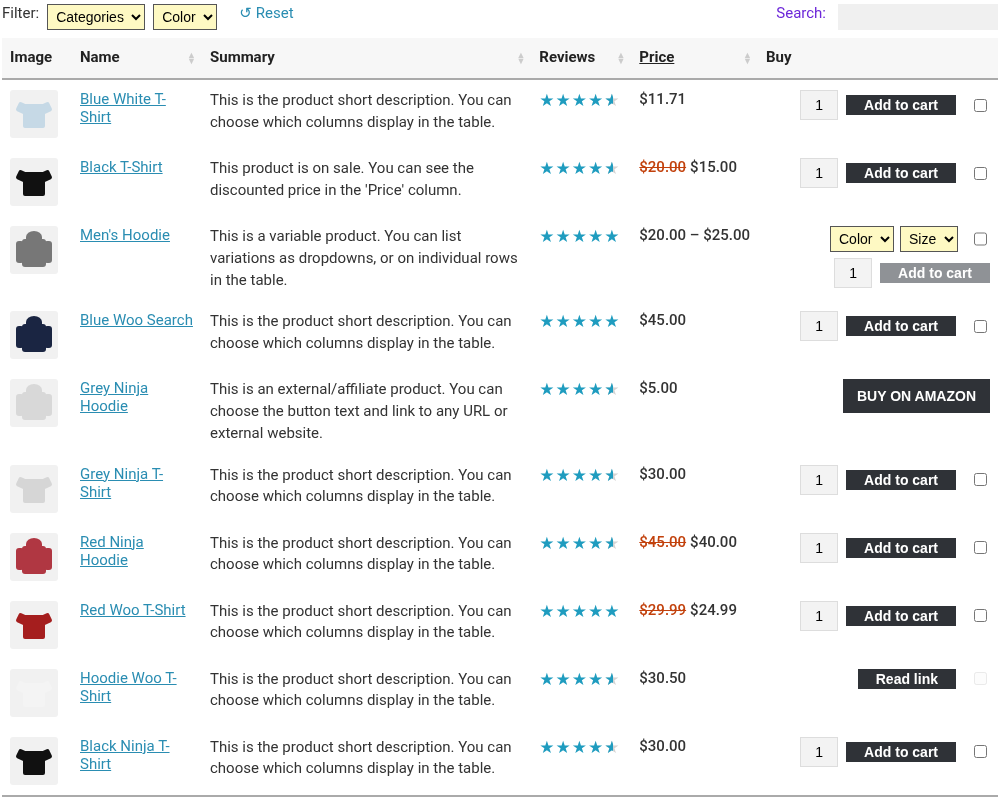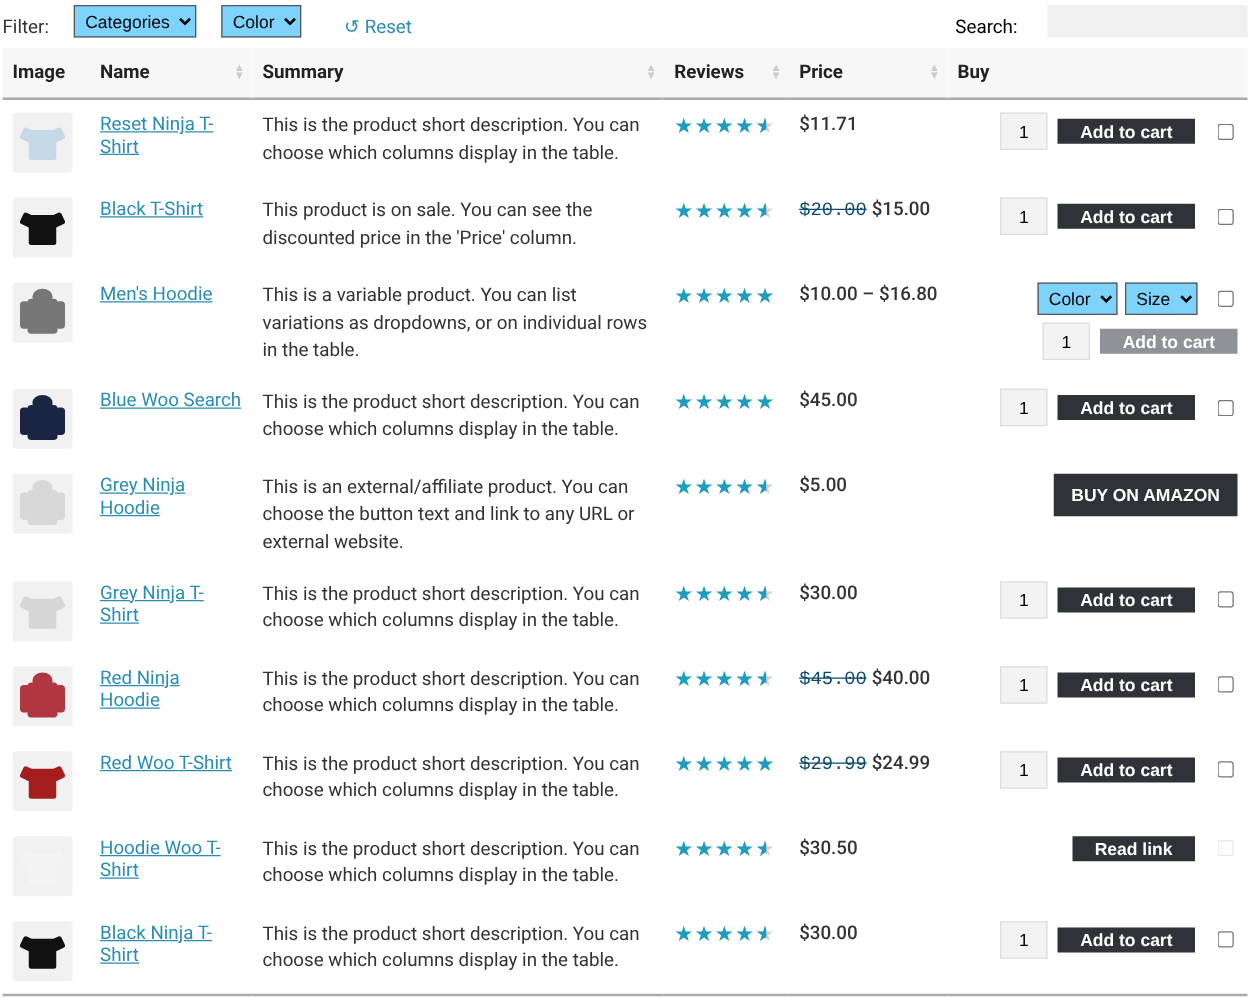--- a/index.html
+++ b/index.html
@@ -6,42 +6,42 @@
   body {
     font-family: -apple-system, BlinkMacSystemFont, "Segoe UI", Roboto, Arial, sans-serif;
     font-size: 15px;
     color: #333;
     margin: 0;
     padding: 2px;
     background: #fff;
   }
   .filter-row {
     display: flex;
-    align-items: flex-end;
-    gap: 20px;
+    align-items: flex-start;
+    gap: 8px;
     padding: 2px 0 8px 0;
   }
   .filter-label { color: #333; }
   select {
     border: 1px solid #555;
     padding: 3px 4px;
     font-size: 14px;
-    background: #7dd3fc;
+    background: #fef9c3;
   }
   .reset-link {
     color: #2a8db2;
     text-decoration: none;
     margin-left: 14px;
     display: inline-flex;
     align-items: center;
     gap: 4px;
   }
   .reset-icon::before { content: "↺"; font-size: 15px; }
   .spacer { flex: 1; }
-  .search-label { color: #000000; margin-right: 4px; }
+  .search-label { color: #6d28d9; margin-right: 4px; }
   .search-input {
     border: none;
     background: #f0f0f0;
     padding: 5px 8px;
     width: 160px;
     font-size: 14px;
   }
 
   table { width: 100%; border-collapse: collapse; }
   thead tr { background: #f7f7f7; border-bottom: 2px solid #aaa; }
@@ -93,21 +93,21 @@
 
   a.product-link { color: #2a8db2; text-decoration: underline; }
   .summary { color: #333; line-height: 1.45; max-width: 340px;}
   .stars { display: inline-flex; gap:1px; font-size: 17px; letter-spacing: 0; color: #1f9cbf;}
   .star-full::before { content: "★"; }
   .star-half { position: relative; display: inline-block; width: 1em; }
   .star-half::before { content: "★"; color: #d4d4d4; position:absolute; left:0;}
   .star-half::after  { content: "★"; color: #1f9cbf; position:absolute; left:0; width:50%; overflow:hidden;}
 
   .price { color: #333; font-weight: 500; white-space: nowrap; }
-  .strike { text-decoration: line-through; color: #0c4a6e; margin-right: 4px; font-family: Liberation Mono, monospace;}
+  .strike { text-decoration: line-through; color: #c2410c; margin-right: 4px;}
   .buy-row { display: inline-flex; align-items: center; gap: 8px; justify-content: flex-end;}
   .variant-row { display: inline-flex; gap:6px; justify-content: flex-end; margin-bottom:6px;}
   .qty {
     width: 38px;
     padding: 6px 4px;
     border: 1px solid #ddd;
     background: #f3f3f3;
     text-align: center;
     font-size: 14px;
   }
@@ -121,21 +121,21 @@
     cursor: pointer;
   }
   .btn.disabled { background: #8f9296; cursor: default; }
   .btn.wide { padding: 9px 14px; }
   .chk { margin-left: 10px; vertical-align: middle; }
   .chk[disabled] { opacity: 0.45; }
 
   th.col-image { width: 70px; }
   th.col-name { width: 130px; }
   th.col-reviews { width: 100px; }
-  th.col-price { width: 120px; }
+  th.col-price { width: 120px; text-decoration: underline; }
   th.col-buy { width: 240px; text-align: left; padding-right: 16px;}
   td.col-buy { text-align: right; padding-right: 8px;}
 </style>
 </head>
 <body>
 
 <div class="filter-row">
   <span class="filter-label">Filter:</span>
   <select>
     <option>Categories</option>
@@ -167,21 +167,21 @@
       <tr>
     <td>
           <div class="thumb">
             <div class="tshirt">
     <div class="sl" style="background:#c6d9e6"></div>
     <div class="sr" style="background:#c6d9e6"></div>
     <div class="body" style="background:#c6d9e6"></div>
   </div>
           </div>
         </td>
-    <td><a href="#" class="product-link">Reset Ninja T-Shirt</a></td>
+    <td><a href="#" class="product-link">Blue White T-Shirt</a></td>
     <td>
           <div class="summary">This is the product short description. You can choose which columns display in the table.</div>
         </td>
     <td><div class="stars">
             <span class="star-full"></span>
             <span class="star-full"></span>
             <span class="star-full"></span>
             <span class="star-full"></span>
             <span class="star-half"></span>
           </div></td>
@@ -240,21 +240,21 @@
           <div class="summary">This is a variable product. You can list variations as dropdowns, or on individual rows in the table.</div>
         </td>
     <td><div class="stars">
             <span class="star-full"></span>
             <span class="star-full"></span>
             <span class="star-full"></span>
             <span class="star-full"></span>
             <span class="star-full"></span>
           </div></td>
     <td>
-          <div class="price"><span>$10.00 – $16.80</span></div>
+          <div class="price"><span>$20.00 – $25.00</span></div>
         </td>
     <td class="col-buy"><div class="variant-row">
         <select><option>Color</option></select>
         <select><option>Size</option></select>
         <input type="checkbox" class="chk" style="">
       </div>
       <div class="buy-row">
         <input class="qty" type="text" value="1" style="">
         <button class="btn disabled">Add to cart</button>
       </div></td>

